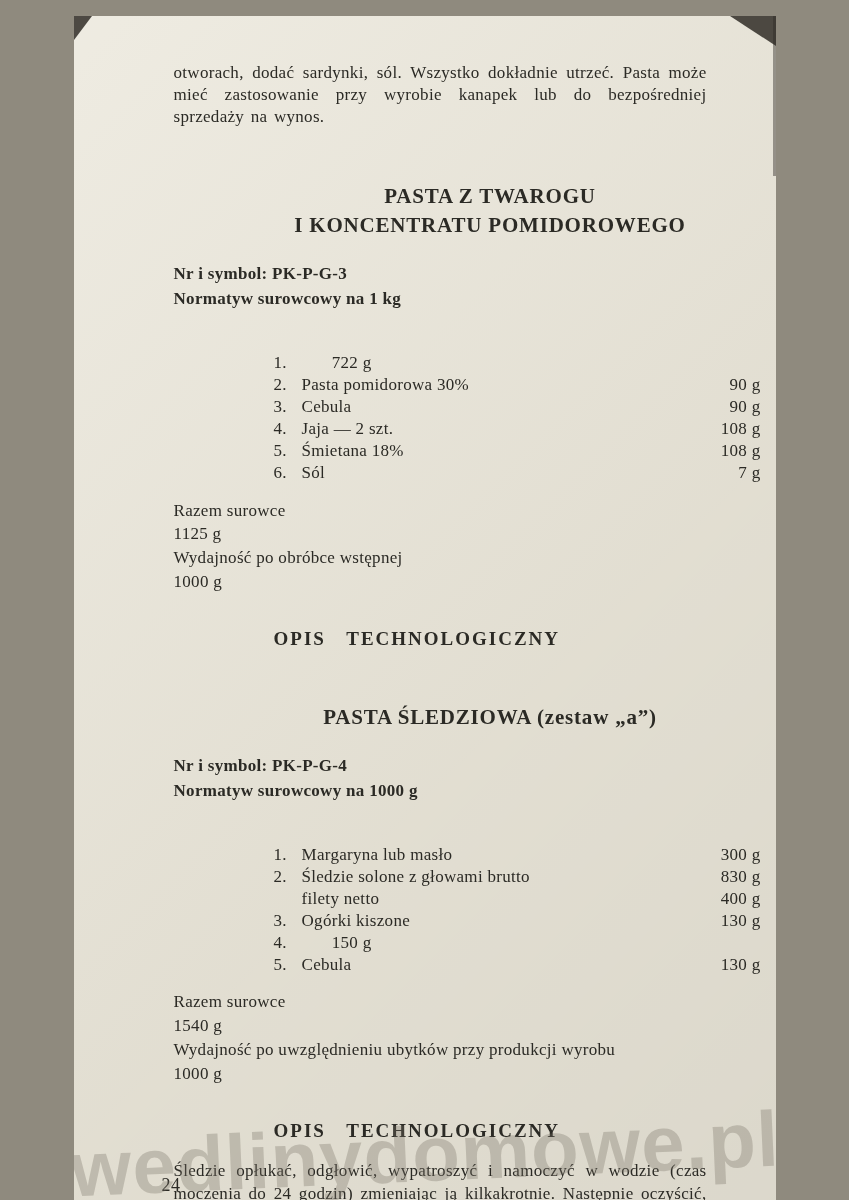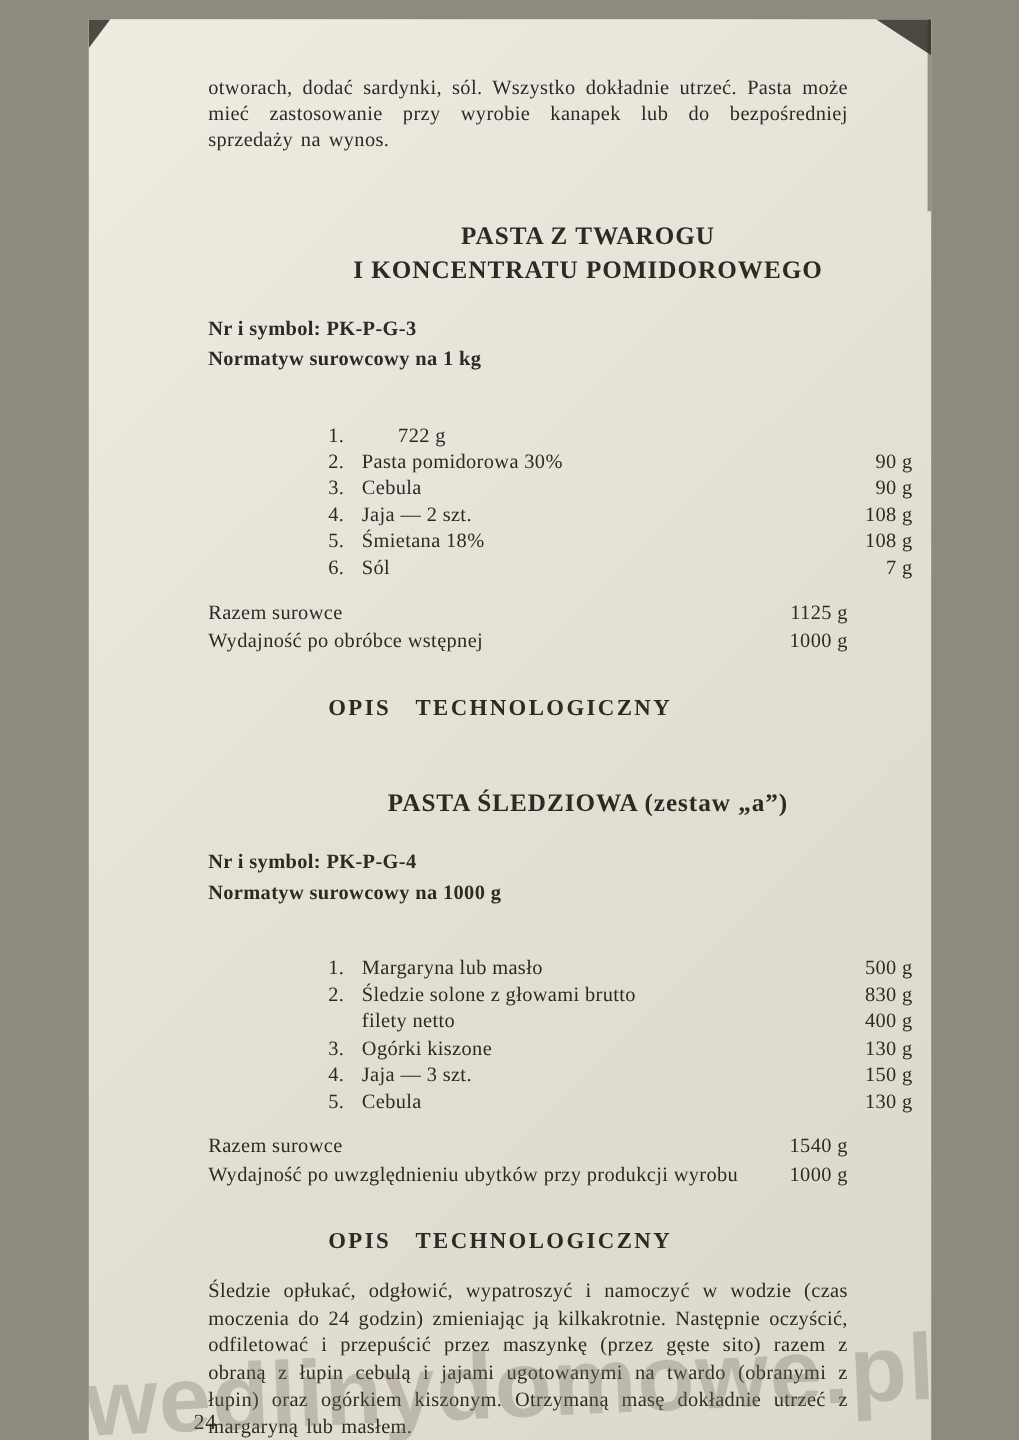--- a/index.html
+++ b/index.html
@@ -23,21 +23,21 @@
     margin:54px 0 0 100px;
     font-size:21px; font-weight:bold; letter-spacing:0.8px; line-height:1.35;text-align:center;
   }
   .meta { margin-top:22px; font-weight:bold; font-size:17px; line-height:1.5; letter-spacing:0.3px; }
   .ingredients { margin:40px 0 0 100px; width:487px; font-size:17px; letter-spacing:0.3px; }
   .ing-row { display:flex; line-height:1.3; }
   .ing-num { width:28px; flex:0 0 28px; }
   .ing-name { flex:1; }
   .ing-amt { flex:0 0 70px; text-align:right; }
   .totals { margin-top:14px; font-size:17px; letter-spacing:0.3px; }
-  .total-row { display:flex; line-height:1.4; }
+  .total-row { display:flex; line-height:1.4;flex-direction:column; }
   .total-label { flex:1; }
   .total-amt { }
   .opis-heading {
     margin:34px 0 0 100px;
     font-size:19px; letter-spacing:2px; word-spacing:14px; line-height:1.2;
   }
   .opis-text {
     margin-top:18px;
     font-size:17px; line-height:1.33; text-align:justify;
     letter-spacing:0.3px; word-spacing:2px;
@@ -145,40 +145,39 @@
 
   <div class="meta">
     <div>Nr i symbol: PK-P-G-4</div>
     <div>Normatyw surowcowy na 1000 g</div>
   </div>
 
   <div class="ingredients">
     <div class="ing-row">
       <span class="ing-num">1.</span>
       <span class="ing-name">Margaryna lub masło</span>
-      <span class="ing-amt">500 g</span>
+      <span class="ing-amt">300 g</span>
     </div>
     <div class="ing-row">
       <span class="ing-num">2.</span>
       <span class="ing-name">Śledzie solone z głowami brutto</span>
       <span class="ing-amt">830 g</span>
     </div>
     <div class="ing-row">
       <span class="ing-num"></span>
       <span class="ing-name">filety netto</span>
       <span class="ing-amt">400 g</span>
     </div>
     <div class="ing-row">
       <span class="ing-num">3.</span>
       <span class="ing-name">Ogórki kiszone</span>
       <span class="ing-amt">130 g</span>
     </div>
     <div class="ing-row">
       <span class="ing-num">4.</span>
-      <span class="ing-name">Jaja — 3 szt.</span>
       <span class="ing-amt">150 g</span>
     </div>
     <div class="ing-row">
       <span class="ing-num">5.</span>
       <span class="ing-name">Cebula</span>
       <span class="ing-amt">130 g</span>
     </div>
   </div>
 
   <div class="totals">

